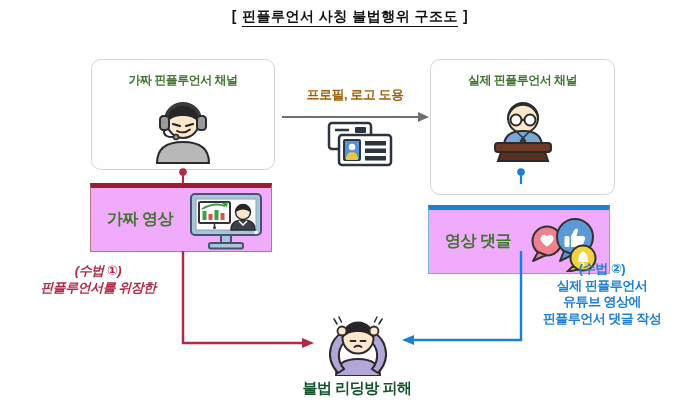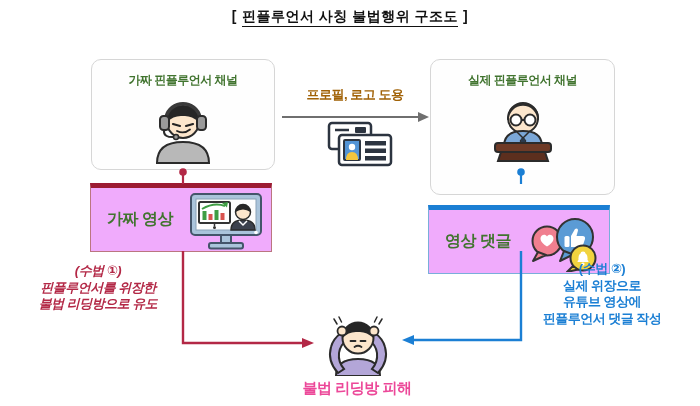--- a/index.html
+++ b/index.html
@@ -42,21 +42,21 @@
 
   
   .method{position:absolute;text-align:center;font-size:13px;font-weight:bold;
           line-height:16.5px;letter-spacing:-.5px;}
   #method1{left:14px;top:263px;width:168px;color:var(--red);font-style:italic;}
   #method2{left:517px;top:261px;width:170px;color:var(--blue);}
 
   
   #victim-icon{position:absolute;left:320px;top:314px;}
   #victim-label{position:absolute;left:277px;top:379px;width:160px;text-align:center;
-                font-size:15px;font-weight:bold;color:#ec4899;letter-spacing:-.5px;}
+                font-size:15px;font-weight:bold;color:#14532d;letter-spacing:-.5px;}
 
   
   #connectors{position:absolute;left:0;top:0;pointer-events:none;}
   .st-red{stroke:var(--red);}   .fl-red{fill:var(--red);}
   .st-blue{stroke:var(--blue);} .fl-blue{fill:var(--blue);}
   .st-gray{stroke:var(--arrow-gray);} .fl-gray{fill:var(--arrow-gray);}
 </style>
 </head>
 <body>
 
@@ -149,25 +149,24 @@
       <circle cx="57" cy="42" r="12.5" fill="#f1d33f" stroke="#333" stroke-width="2"></circle>
       <path d="M47 50 L41 56 L52 53.5 Z" fill="#f1d33f" stroke="#333" stroke-width="2" stroke-linejoin="round"></path>
       <path d="M51.5 46 Q51.5 44.5 52.5 44 Q52 39 54.5 37.5 Q54.5 35.5 57 35.5 Q59.5 35.5 59.5 37.5 Q62 39 61.5 44 Q62.5 44.5 62.5 46 Z" fill="#fff"></path>
       <circle cx="57" cy="48" r="1.6" fill="#fff"></circle>
     </svg>
   </div>
 
   <div id="method1" class="method">
     <div>(수법 ①)</div>
     <div>핀플루언서를 위장한</div>
-    <div>불법 리딩방으로 유도</div>
   </div>
   <div id="method2" class="method">
     <div>(수법 ②)</div>
-    <div>실제 위장으로</div>
+    <div>실제 핀플루언서</div>
     <div>유튜브 영상에</div>
     <div>핀플루언서 댓글 작성</div>
   </div>
 
   <svg id="victim-icon" width="76" height="62" viewBox="0 0 76 62">
     <path d="M16 62 Q16 45 38 45 Q60 45 60 62 Z" fill="#b3a6d8" stroke="#2b2b2b" stroke-width="2"></path>
     <path d="M18 59 Q7 47 11 33 Q13 25 21 19 L27 26 Q20 31 19 39 Q18 48 24 55 Z" fill="#b3a6d8" stroke="#2b2b2b" stroke-width="2"></path>
     <path d="M58 59 Q69 47 65 33 Q63 25 55 19 L49 26 Q56 31 57 39 Q58 48 52 55 Z" fill="#b3a6d8" stroke="#2b2b2b" stroke-width="2"></path>
     <circle cx="38" cy="24" r="15.5" fill="#fce6cc" stroke="#2b2b2b" stroke-width="2"></circle>
     <path d="M22.5 24 A15.5 15.5 0 0 1 53.5 24 Q46 17 38 18 Q29 17 22.5 24 Z" fill="#262626"></path>

